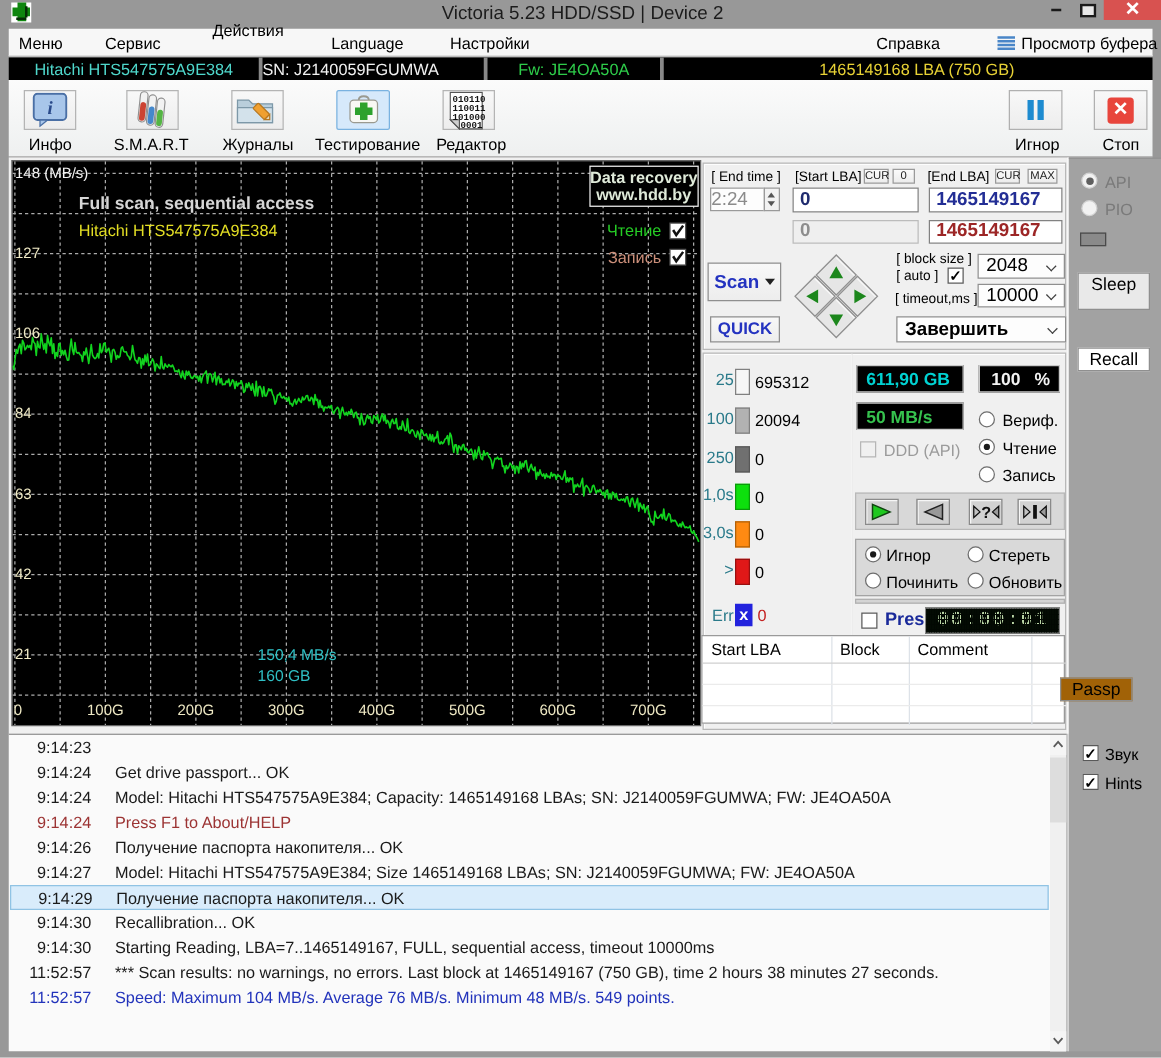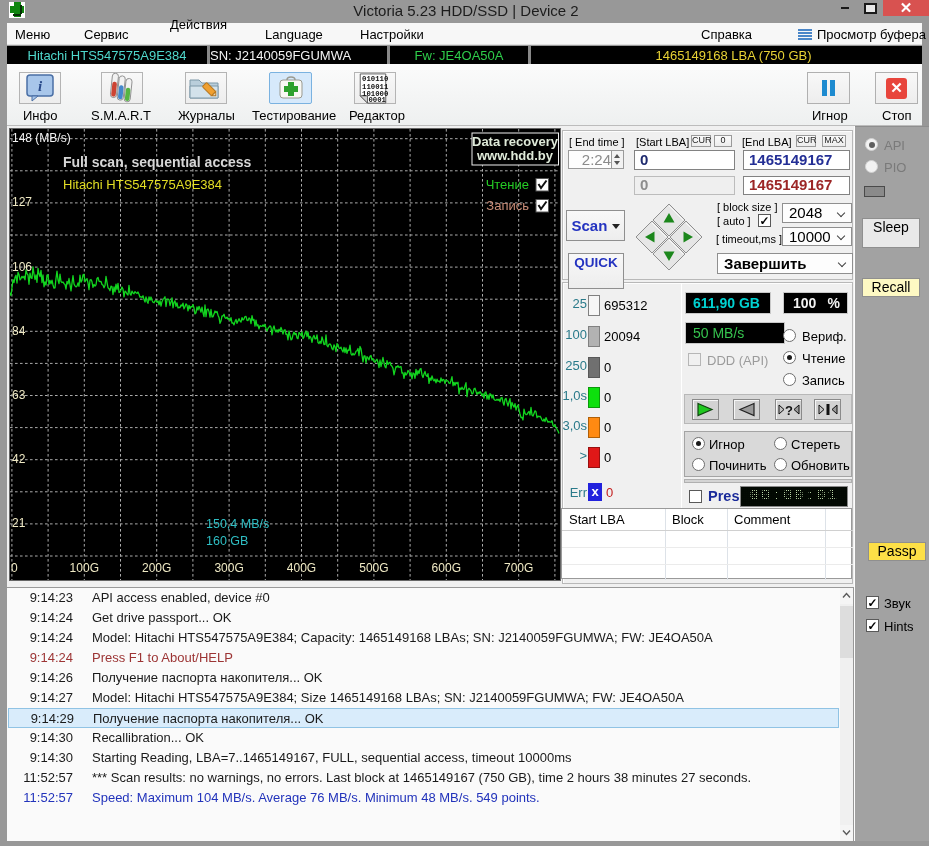--- a/index.html
+++ b/index.html
@@ -184,37 +184,37 @@
  <rect x="526" y="70.5" width="12.5" height="12.5" fill="#fff" stroke="#555"></rect>
  <path d="M528.5 55 L531 59 L536.5 51.5" fill="none" stroke="#111" stroke-width="2"></path>
  <path d="M528.5 76 L531 80 L536.5 72.5" fill="none" stroke="#111" stroke-width="2"></path>
  <text x="196" y="399" font-size="12.5" fill="#2fbfc4" font-family="Liberation Sans,sans-serif">150,4 MB/s</text>
  <text x="196" y="416" font-size="12.5" fill="#2fbfc4" font-family="Liberation Sans,sans-serif">160 GB</text>
 </svg>
 
 <div class="a" style="left:562px;top:130px;width:291px;height:150px;border:1px solid #b8b8b8;box-shadow:inset 1px 1px 0 #fdfdfd"></div>
 <div class="a" style="left:562px;top:282px;width:291px;height:302px;border:1px solid #b8b8b8;box-shadow:inset 1px 1px 0 #fdfdfd"></div>
 <div class="a lbl" style="left:569px;top:136px">[ End time ]</div>
-<div class="a" style="left:568px;top:150px;width:44px;height:19px;background:#fdfdfd;border:1px solid #9a9a9a;color:#8b8b8b;font-size:15px;text-align:right;line-height:17px">2:24</div>
+<div class="a" style="left:568px;top:150px;width:44px;height:19px;background:#fdfdfd;border:1px solid #9a9a9a;color:#8b8b8b;font-size:15px;text-align:left;line-height:17px">2:24</div>
 <div class="a" style="left:611px;top:150px;width:13px;height:19px;background:#f2f2f2;border:1px solid #9a9a9a">
  <div class="a" style="left:2px;top:3px;width:0;height:0;border-left:3px solid transparent;border-right:3px solid transparent;border-bottom:4px solid #555"></div>
  <div class="a" style="left:2px;top:10px;width:0;height:0;border-left:3px solid transparent;border-right:3px solid transparent;border-top:4px solid #555"></div>
 </div>
 <div class="a lbl" style="left:636px;top:136px">[Start LBA]</div>
 <div class="a mini" style="left:691px;top:135px;width:20px;height:12px">CUR</div>
 <div class="a mini" style="left:714px;top:135px;width:18px;height:12px">0</div>
 <div class="a lbl" style="left:742px;top:136px">[End LBA]</div>
 <div class="a mini" style="left:796px;top:135px;width:20px;height:12px">CUR</div>
 <div class="a mini" style="left:822px;top:135px;width:24px;height:12px">MAX</div>
 <div class="a inp" style="left:634px;top:150px;width:101px;height:20px;color:#1e2a6e">0</div>
 <div class="a inp" style="left:743px;top:150px;width:107px;height:20px;color:#232e95">1465149167</div>
 <div class="a" style="left:634px;top:176px;width:101px;height:19px;background:#efefef;border:1px solid #bcbcbc;font-weight:bold;font-size:15px;padding-left:5px;line-height:16px;color:#8d8d8d">0</div>
 <div class="a inp" style="left:743px;top:176px;width:107px;height:19px;line-height:16px;color:#9c2626">1465149167</div>
 <div class="a btn" style="left:566px;top:210px;width:59px;height:31px;font-size:15px;font-weight:bold;color:#2433c0;line-height:29px">Scan <span style="display:inline-block;width:0;height:0;border-left:4px solid transparent;border-right:4px solid transparent;border-top:5px solid #222;vertical-align:2px"></span></div>
-<div class="a btn" style="left:568px;top:253px;width:56px;height:36px;font-size:13.5px;font-weight:bold;color:#2433c0;line-height:17px">QUICK</div>
+<div class="a btn" style="left:568px;top:253px;width:56px;height:21px;font-size:13.5px;font-weight:bold;color:#2433c0;line-height:17px">QUICK</div>
 <svg class="a" style="left:634px;top:202px" width="70" height="70" viewBox="0 0 70 70">
  <g stroke="#8f8f8f" stroke-width="1">
   <path d="M35 2 L51 18 L35 34 L19 18 Z" fill="#e6e6e6"></path>
   <path d="M35 36 L51 52 L35 68 L19 52 Z" fill="#e6e6e6"></path>
   <path d="M18 19 L34 35 L18 51 L2 35 Z" fill="#e6e6e6"></path>
   <path d="M52 19 L68 35 L52 51 L36 35 Z" fill="#e6e6e6"></path>
  </g>
  <g stroke="#f8f8f8" stroke-width="1" fill="none">
   <path d="M35 4 L49.5 18.5"></path>
       <path d="M35 38 L49.5 52.5"></path>
@@ -253,21 +253,21 @@
 <div class="a rt" style="left:604px;top:420px">0</div>
 <div class="a" style="left:560px;top:448px;width:27px;text-align:right;font-size:13px;color:#2a7a8a">&gt;</div>
 <div class="a" style="left:588px;top:447px;width:12px;height:21px;background:#e01818;border:1px solid #981010"></div>
 <div class="a rt" style="left:604px;top:450px">0</div>
 <div class="a" style="left:556px;top:485px;width:31px;text-align:right;font-size:13px;color:#2a7a8a">Err</div>
 <div class="a" style="left:588px;top:483px;width:14px;height:18px;background:#2222dd;color:#fff;font-size:13px;font-weight:bold;text-align:center;line-height:17px">x</div>
 <div class="a" style="left:606px;top:485px;font-size:13px;color:#c42020">0</div>
 
 <div class="a" style="left:685px;top:292px;width:86px;height:22px;background:#000;border:1px solid #c8c8c8;color:#00d2d2;font-size:14px;font-weight:bold;line-height:20px;padding-left:7px">611,90 GB</div>
 <div class="a" style="left:783px;top:292px;width:65px;height:22px;background:#000;border:1px solid #c8c8c8;color:#f2f2f2;font-size:14px;font-weight:bold;line-height:20px"><span style="padding-left:9px">100</span><span style="float:right;padding-right:7px">%</span></div>
-<div class="a" style="left:685px;top:322px;width:100px;height:22px;background:#000;border:1px solid #c8c8c8;color:#36c24e;font-size:14px;font-weight:normal;line-height:20px;padding-left:7px">50 MB/s</div>
+<div class="a" style="left:685px;top:322px;width:86px;height:22px;background:#000;border:1px solid #c8c8c8;color:#36c24e;font-size:14px;font-weight:bold;line-height:20px;padding-left:7px">50 MB/s</div>
 <div class="a chk" style="left:688px;top:353px;background:#f0f0f0;border-color:#b6b6b6"></div>
 <div class="a rt" style="left:707px;top:353px;color:#9b9b9b">DDD (API)</div>
 <span class="radio" style="left:783px;top:329px"></span>
 <div class="a rt" style="left:802px;top:329px">Вериф.</div>
 <span class="radio sel" style="left:783px;top:351px"></span>
 <div class="a rt" style="left:802px;top:351px">Чтение</div>
 <span class="radio" style="left:783px;top:373px"></span>
 <div class="a rt" style="left:802px;top:373px">Запись</div>
 
 <div class="a" style="left:684px;top:394px;width:168px;height:30px;border:1px solid #b8b8b8;background:#d8d8d8"></div>
@@ -318,27 +318,26 @@
  <div class="a rt" style="left:110px;top:3px">Block</div>
  <div class="a rt" style="left:172px;top:3px">Comment</div>
 </div>
 
 <span class="radio gr sel" style="left:865px;top:138px"></span>
 <div class="a rt" style="left:884px;top:138px;color:#7a7a7a">API</div>
 <span class="radio gr" style="left:865px;top:160px"></span>
 <div class="a rt" style="left:884px;top:160px;color:#7a7a7a">PIO</div>
 <div class="a" style="left:864px;top:186px;width:21px;height:11px;background:#8a8a8a;border:1px solid #4a4a4a"></div>
 <div class="a btn" style="left:862px;top:218px;width:58px;height:30px;font-size:14px;line-height:17px;background:#e9e9e9">Sleep</div>
-<div class="a btn" style="left:862px;top:278px;width:58px;height:19px;font-size:14px;line-height:17px;background:#fef9c3">Recall</div>
-<div class="a btn" style="left:868px;top:542px;width:58px;height:19px;font-size:14px;line-height:17px;background:#fde047">Passp</div>
+<div class="a btn" style="left:862px;top:278px;width:58px;height:19px;font-size:14px;line-height:17px;background:#ffffff">Recall</div>
+<div class="a btn" style="left:848px;top:542px;width:58px;height:19px;font-size:14px;line-height:17px;background:#a16207">Passp</div>
 
 <div class="a" style="left:7px;top:587px;width:846px;height:254px;background:#fafafa;border-top:1px solid #9a9a9a"></div>
 <div class="a logrow" style="left:7px;top:588px;width:833px">
     <span class="lt">9:14:23</span>
-    <span class="lm">API access enabled, device #0</span>
   </div>
 <div class="a logrow" style="left:7px;top:608px;width:833px">
     <span class="lt">9:14:24</span>
     <span class="lm">Get drive passport... OK</span>
   </div>
 <div class="a logrow" style="left:7px;top:628px;width:833px">
     <span class="lt">9:14:24</span>
     <span class="lm">Model: Hitachi HTS547575A9E384; Capacity: 1465149168 LBAs; SN: J2140059FGUMWA; FW: JE4OA50A</span>
   </div>
 <div class="a logrow" style="left:7px;top:648px;width:833px;color:#9c3434">

